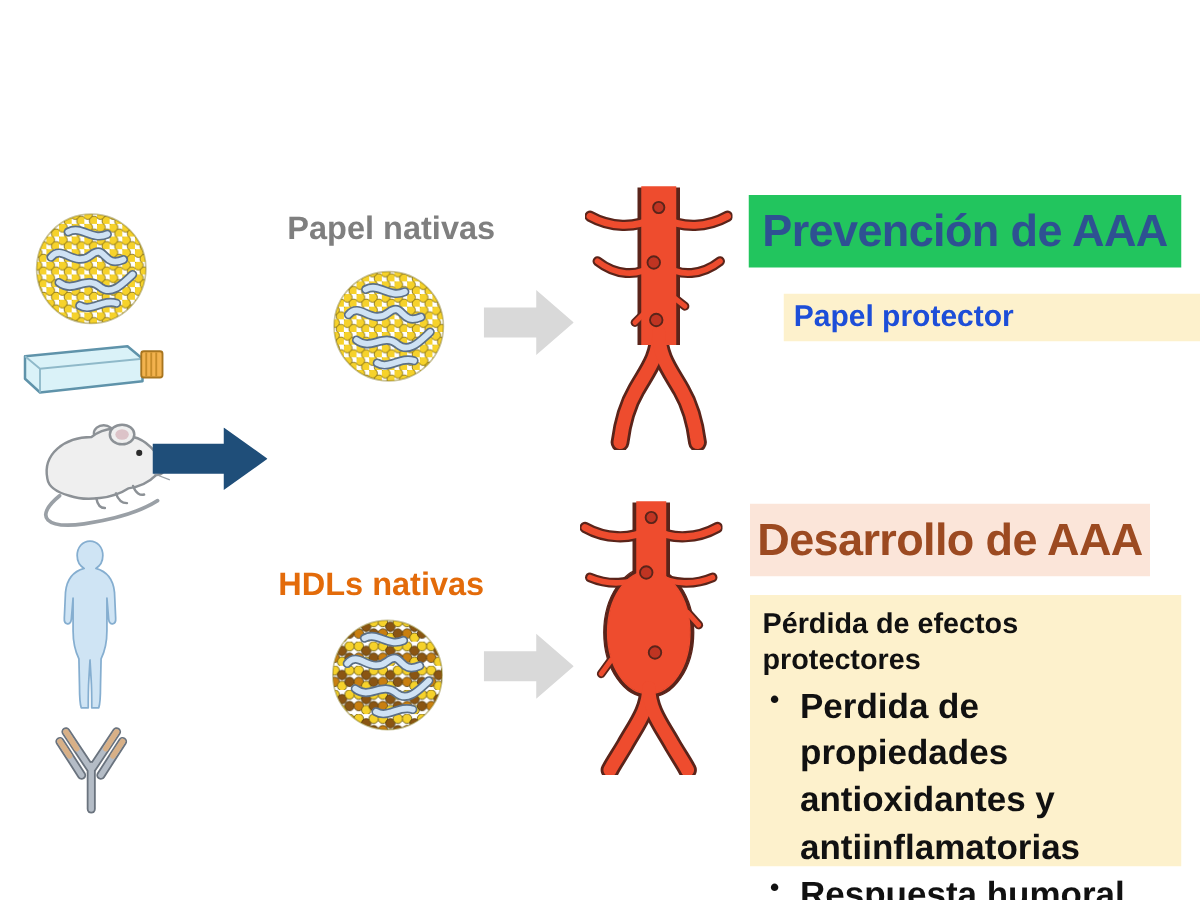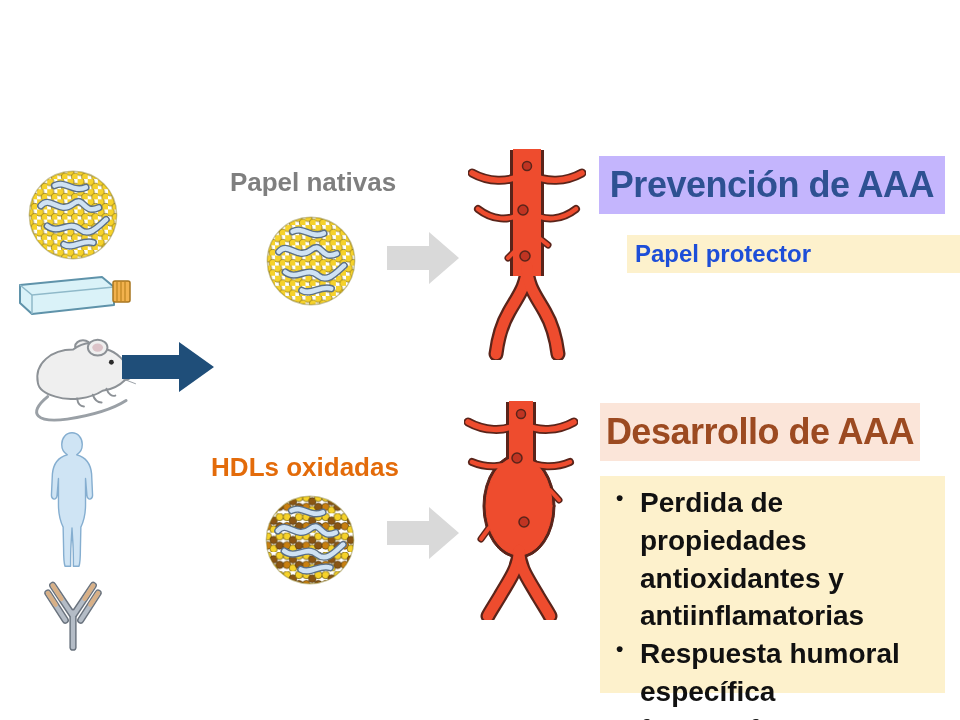--- a/index.html
+++ b/index.html
@@ -6,21 +6,21 @@
   #stage{
     position:relative;width:960px;height:720px;background:#ffffff;
     font-family:"Liberation Sans","DejaVu Sans",sans-serif;overflow:hidden;
   }
   .abs{position:absolute;}
   .hdl-label{font-weight:bold;font-size:26px;text-align:center;white-space:nowrap;}
   .lbl-native{color:#7f7f7f;}
   .lbl-oxidized{color:#e36b0a;}
   .banner{display:flex;align-items:center;justify-content:center;
           font-weight:bold;font-size:36px;letter-spacing:-0.5px;}
-  .banner-prevention{background:#c4b5fd;color:#2e5192;}
+  .banner-prevention{background:#22c55e;color:#2e5192;}
   .banner-development{background:#fbe5d9;color:#9c4a21;}
   .note-bar{background:#fdf1cc;color:#1d4ed8;font-weight:bold;font-size:24px;
             display:flex;align-items:center;padding-left:8px;margin-left:28px;}
   .effects-box{background:#fdf1cc;color:#111;padding:8px 8px 6px 10px;box-sizing:border-box;}
   .effects-heading{font-weight:bold;font-size:23px;line-height:1.25;margin:0 0 4px 0;}
   .bullet-row{display:flex;align-items:flex-start;}
   .bullet-marker{width:30px;flex:0 0 30px;font-weight:bold;font-size:21px;line-height:1.35;text-align:left;padding-left:6px;box-sizing:border-box;}
   .bullet-text{flex:1;font-weight:bold;font-size:28px;line-height:1.35;white-space:pre-line;}
   svg{display:block;}
 </style>
@@ -153,21 +153,21 @@
         </g>
       </g>
     </g>
     <circle cx="50" cy="50" r="47.5" fill="none" stroke="#8a7a20" stroke-opacity="0.45" stroke-width="1.5"></circle>
   </svg>
 
   <svg class="abs" style="left:387px;top:231px" width="72" height="54" viewBox="0 0 72 54">
     <polygon points="0,15 42,15 42,1 72,27 42,53 42,39 0,39" fill="#d9d9d9"></polygon>
   </svg>
 
-  <div class="abs hdl-label lbl-oxidized" style="left:205px;top:452px;width:200px">HDLs oxidadas</div>
+  <div class="abs hdl-label lbl-oxidized" style="left:205px;top:452px;width:200px">HDLs nativas</div>
 
   <svg class="abs" style="left:264px;top:494px" width="92" height="92" viewBox="0 0 100 100">
     <g clip-path="url(#clipHdl)">
       <rect x="0" y="0" width="100" height="100" fill="url(#patOx)"></rect>
       <g fill="none" stroke-linecap="round">
         <g stroke="#5c7086" stroke-width="8">
           <path d="M15,40 C25,28 35,50 50,38 C63,28 60,50 78,42"></path>
           <path d="M22,62 C35,72 45,55 58,66 C68,74 78,62 86,55"></path>
           <path d="M30,18 C42,12 50,26 64,20"></path>
           <path d="M40,82 C50,88 60,76 72,80"></path>
@@ -255,20 +255,21 @@
 
   <div class="abs note-bar" style="left:599px;top:235px;width:346px;height:38px">
     <span>Papel protector</span>
   </div>
 
   <div class="abs banner banner-development" style="left:600px;top:403px;width:320px;height:58px">
     <span>Desarrollo de AAA</span>
   </div>
 
   <div class="abs effects-box" style="left:600px;top:476px;width:345px;height:217px">
+    <div class="effects-heading">Pérdida de efectos protectores</div>
     <div class="bullet-row">
       <span class="bullet-marker">•</span>
       <span class="bullet-text">Perdida de propiedades
 antioxidantes y
 antiinflamatorias</span>
     </div>
     <div class="bullet-row">
       <span class="bullet-marker">•</span>
       <span class="bullet-text">Respuesta humoral específica
 frente a formas oxidadas de

